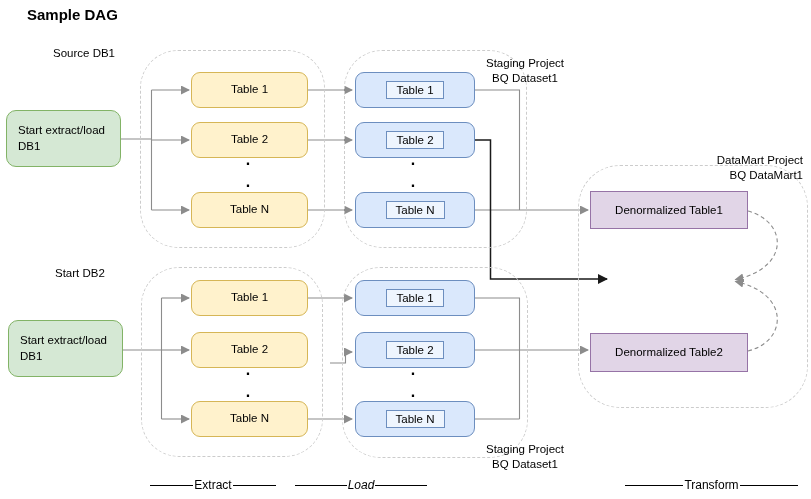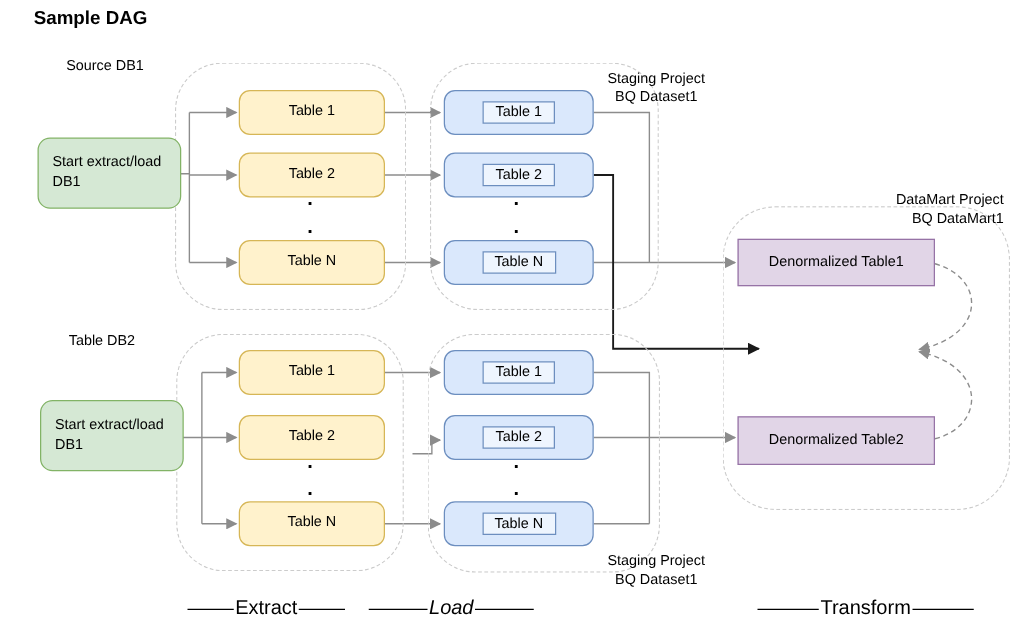--- a/index.html
+++ b/index.html
@@ -9,30 +9,30 @@
   .c{stroke:var(--connector);stroke-width:1.1;fill:none;}
   .cd{stroke:var(--connector-dark);stroke-width:1.5;fill:none;}
   .arc{stroke:var(--connector);stroke-width:1.1;fill:none;stroke-dasharray:4 3;}
   .mg{fill:var(--connector);}
   .mb{fill:var(--connector-dark);}
   .container{position:absolute;border:1.2px dashed var(--container-stroke);border-radius:38px;box-sizing:border-box;}
   .node{position:absolute;display:flex;align-items:center;justify-content:center;text-align:center;
         font-size:11.5px;line-height:1.35;white-space:pre-line;box-sizing:border-box;
         border:1px solid;border-radius:0;}
   .node.green{background:var(--start-fill);border-color:var(--start-stroke);border-radius:10px;
-              justify-content:flex-start;text-align:left;padding:6px 11px;margin-left:24px;}
+              justify-content:flex-start;text-align:left;padding:6px 11px;}
   .node.yellow{background:var(--extract-fill);border-color:var(--extract-stroke);border-radius:9px;}
   .node.blue{background:var(--load-fill);border-color:var(--load-stroke);border-radius:9px;}
   .node.purple{background:var(--mart-fill);border-color:var(--mart-stroke);line-height:1.6;}
   .inner-rect{border:1px solid var(--load-stroke);background:rgba(255,255,255,.55);
               padding:1px 9px;font-size:11.5px;line-height:1.3;}
   .title{position:absolute;left:27px;top:6px;font-size:15px;font-weight:bold;}
   .float-label{position:absolute;font-size:11.5px;line-height:1.3;white-space:pre-line;}
   .dot{position:absolute;font-size:16px;font-weight:bold;line-height:16px;width:6px;text-align:center;}
-  .stage-row{position:absolute;display:flex;align-items:center;font-size:16px;}
+  .stage-row{position:absolute;display:flex;align-items:center;font-size:12px;}
   .stage-line{flex:1;height:0;border-top:1px solid #000;}
   .stage-text{padding:0 1px;white-space:nowrap;}
 </style>
 </head>
 <body>
 
 <div class="canvas">
 
   <svg class="wires" width="811" height="499">
     <defs>
@@ -76,21 +76,21 @@
   </svg>
 
   <div class="container" style="left:140px;top:50px;width:185px;height:198px;"></div>
   <div class="container" style="left:344px;top:50px;width:183px;height:198px;"></div>
   <div class="container" style="left:141px;top:267px;width:182px;height:190px;"></div>
   <div class="container" style="left:342px;top:267px;width:186px;height:191px;"></div>
   <div class="container" style="left:578px;top:165px;width:230px;height:243px;border-radius:42px;"></div>
 
   <div class="title">Sample DAG</div>
   <div class="float-label" style="left:53px;top:46px;">Source DB1</div>
-  <div class="float-label" style="left:55px;top:266px;">Table DB2</div>
+  <div class="float-label" style="left:55px;top:266px;">Start DB2</div>
   <div class="float-label" style="left:470px;top:56px;width:110px;text-align:center;">Staging Project
 BQ Dataset1</div>
   <div class="float-label" style="left:470px;top:442px;width:110px;text-align:center;">Staging Project
 BQ Dataset1</div>
   <div class="float-label" style="left:683px;top:153px;width:120px;text-align:right;">DataMart Project
 BQ DataMart1</div>
 
   <div class="node green" style="left:6px;top:110px;width:115px;height:57px;">
     <span>Start extract/load
 DB1</span>
@@ -159,19 +159,19 @@
   <div class="stage-row" style="left:150px;top:478px;width:126px;">
     <span class="stage-line"></span>
     <span class="stage-text">Extract</span>
     <span class="stage-line"></span>
   </div>
   <div class="stage-row" style="left:295px;top:478px;width:132px;font-style:italic;">
     <span class="stage-line"></span>
     <span class="stage-text">Load</span>
     <span class="stage-line"></span>
   </div>
-  <div class="stage-row" style="left:606px;top:478px;width:173px;text-align:right;">
+  <div class="stage-row" style="left:625px;top:478px;width:173px;text-align:right;">
     <span class="stage-line"></span>
     <span class="stage-text">Transform</span>
     <span class="stage-line"></span>
   </div>
 
 </div>
 
 </body></html>

